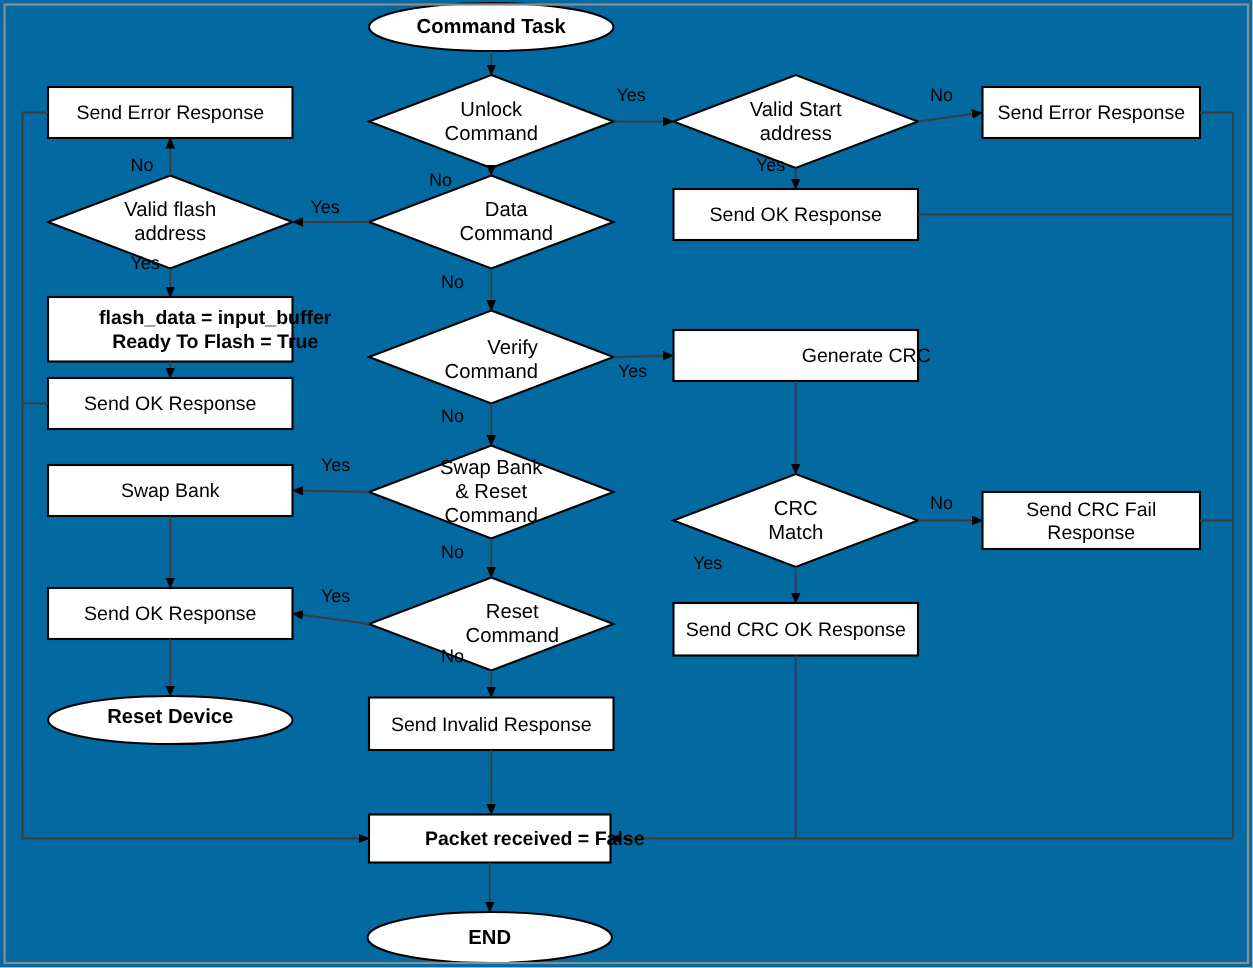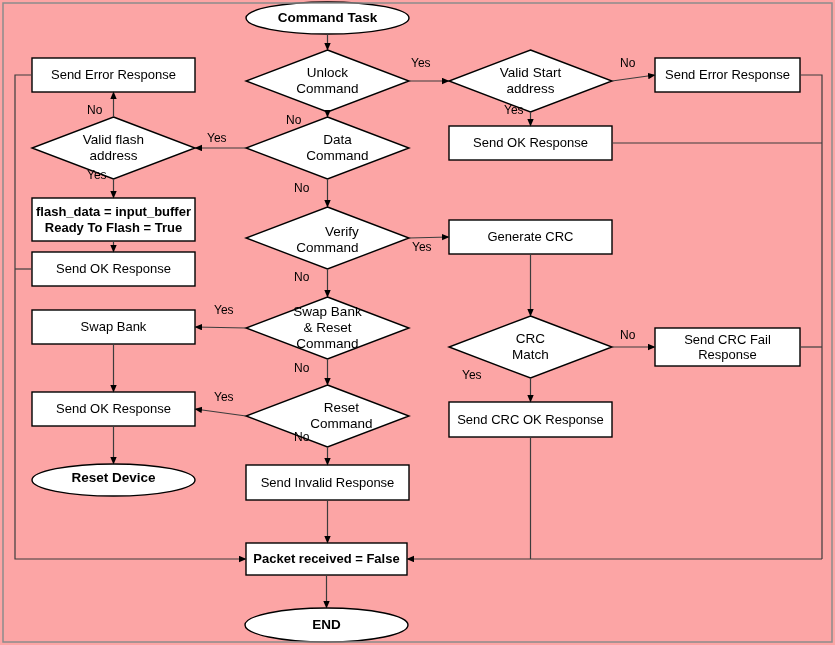--- a/index.html
+++ b/index.html
@@ -8,21 +8,21 @@
     padding: 0;
     background: #ffffff;
   }
   body {
     font-family: "Liberation Sans", sans-serif;
   }
   #canvas {
     position: relative;
     width: 835px;
     height: 645px;
-    background: #fca5a5;
+    background: #0369a1;
     overflow: hidden;
   }
   #canvas svg {
     position: absolute;
     left: 0;
     top: 0;
     width: 835px;
     height: 645px;
   }
   .node-label {
@@ -32,21 +32,21 @@
     justify-content: center;
     text-align: center;
     color: #000000;
     line-height: 1.18;
     pointer-events: none;
     white-space: pre-line;
   }
   .lbl-box   { font-size: 13px; }
   .lbl-dia   { font-size: 13.5px; }
   .lbl-term  { font-size: 13.5px; font-weight: bold; }
-  .lbl-bold  { font-size: 13px; font-weight: bold; }
+  .lbl-bold  { font-size: 13px; font-weight: bold; margin-left: 30px; }
   .edge-label {
     position: absolute;
     font-size: 12px;
     color: #000000;
     white-space: nowrap;
     pointer-events: none;
   }
   .hit {
     position: absolute;
     background: transparent;
@@ -134,21 +134,21 @@
       <div class="node-label lbl-dia" style="left: 256px; top: 117px; width: 163px; height: 62px;">Data
 Command</div>
       <div class="node-label lbl-box" style="left: 32px; top: 58px; width: 163px; height: 34px;">Send Error Response</div>
       <div class="node-label lbl-dia" style="left: 32px; top: 117px; width: 163px; height: 62px;">Valid flash
 address</div>
       <div class="node-label lbl-bold" style="left: 32px; top: 198px; width: 163px; height: 43px;">flash_data = input_buffer
 Ready To Flash = True</div>
       <div class="node-label lbl-box" style="left: 32px; top: 252px; width: 163px; height: 34px;">Send OK Response</div>
       <div class="node-label lbl-dia" style="left: 246px; top: 209px; width: 163px; height: 62px; text-align: right;">Verify
 Command</div>
-      <div class="node-label lbl-box" style="left: 449px; top: 220px; width: 163px; height: 34px;">Generate CRC</div>
+      <div class="node-label lbl-box" style="left: 449px; top: 220px; width: 163px; height: 34px; padding-left: 47px;">Generate CRC</div>
       <div class="node-label lbl-dia" style="left: 449px; top: 316px; width: 163px; height: 62px;">CRC
 Match</div>
       <div class="node-label lbl-box" style="left: 655px; top: 328px; width: 145px; height: 38px;">Send CRC Fail
 Response</div>
       <div class="node-label lbl-box" style="left: 449px; top: 402px; width: 163px; height: 35px;">Send CRC OK Response</div>
       <div class="node-label lbl-dia" style="left: 246px; top: 297px; width: 163px; height: 62px;">Swap Bank
 &amp; Reset
 Command</div>
       <div class="node-label lbl-box" style="left: 32px; top: 310px; width: 163px; height: 34px;">Swap Bank</div>
       <div class="node-label lbl-dia" style="left: 260px; top: 385px; width: 163px; height: 62px;">Reset

